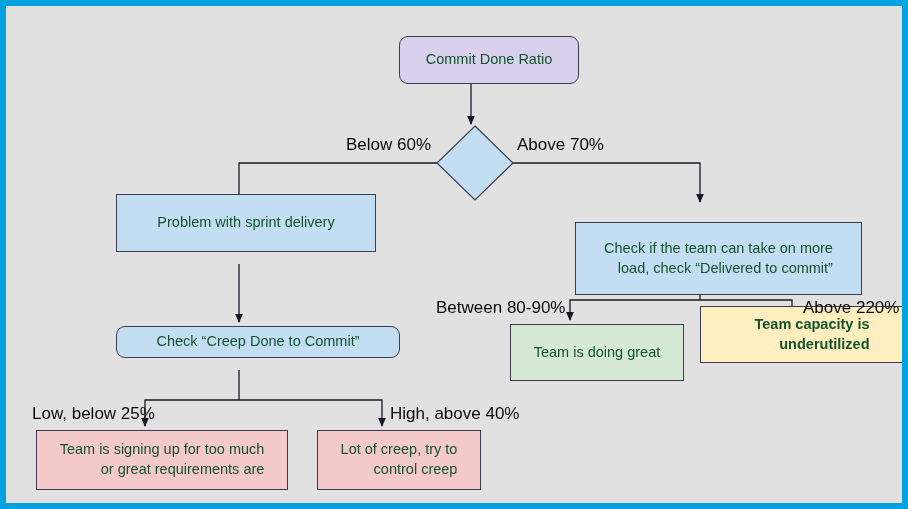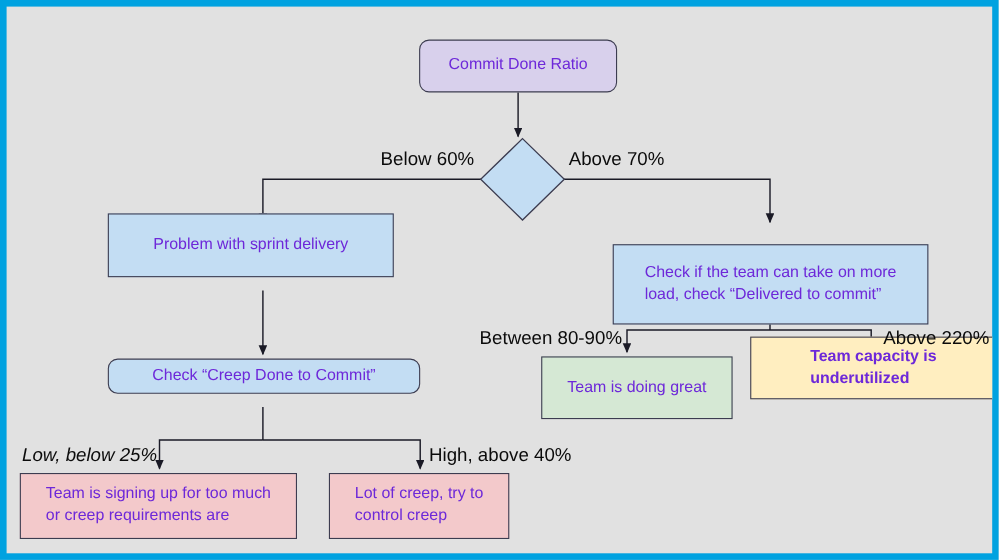--- a/index.html
+++ b/index.html
@@ -25,25 +25,26 @@
     height: 509px;
     pointer-events: none;
   }
   .node {
     position: absolute;
     box-sizing: border-box;
     border: 1px solid #3c3c50;
     display: flex;
     align-items: center;
     justify-content: center;
-    text-align: left;
-    color: #6d28d9;
+    text-align: right;
+    color: #14532d;
     font-size: 14.5px;
     line-height: 1.35;
     padding: 4px 8px;
+    margin-left: 18px;
   }
   .node.rounded { border-radius: 9px; }
   .edge-label {
     position: absolute;
     font-size: 17px;
     color: #0b0b0b;
     white-space: nowrap;
     line-height: 1;
   }
 
@@ -55,21 +56,21 @@
   #node-doing-great       { left: 486px; top: 318px; width: 174px; height: 57px; background: #d5e8d4; }
   #node-capacity-under    { left: 676px; top: 300px; width: 224px; height: 57px; background: #ffeec0; font-weight: bold; }
   #node-signing-up        { left: 12px;  top: 424px; width: 252px; height: 60px; background: #f3c9cb; }
   #node-lot-of-creep      { left: 293px; top: 424px; width: 164px; height: 60px; background: #f3c9cb; }
 
   
   #lbl-below-60   { left: 340px; top: 130px; }
   #lbl-above-70   { left: 511px; top: 130px; }
   #lbl-between    { left: 430px; top: 293px; }
   #lbl-above-120  { left: 797px; top: 293px; }
-  #lbl-low-below  { left: 14px;  top: 399px; font-style: italic; }
+  #lbl-low-below  { left: 26px;  top: 399px; }
   #lbl-high-above { left: 384px; top: 399px; }
 </style>
 </head>
 <body>
 
 <div id="canvas">
 
   <svg id="svg-layer" viewBox="0 0 908 509" xmlns="http://www.w3.org/2000/svg">
     <defs>
       <marker id="arrow" markerWidth="9" markerHeight="9" refX="6.2" refY="3" orient="auto" markerUnits="strokeWidth">
@@ -124,21 +125,21 @@
   <div class="node" id="node-capacity-under">
     <span>
       <span>Team capacity is</span><br>
       <span>underutilized</span>
     </span>
   </div>
 
   <div class="node" id="node-signing-up">
     <span>
       <span>Team is signing up for too much</span><br>
-      <span>or creep requirements are</span><br>
+      <span>or great requirements are</span><br>
     </span>
   </div>
 
   <div class="node" id="node-lot-of-creep">
     <span>
       <span>Lot of creep, try to</span><br>
       <span>control creep</span>
     </span>
   </div>
 

